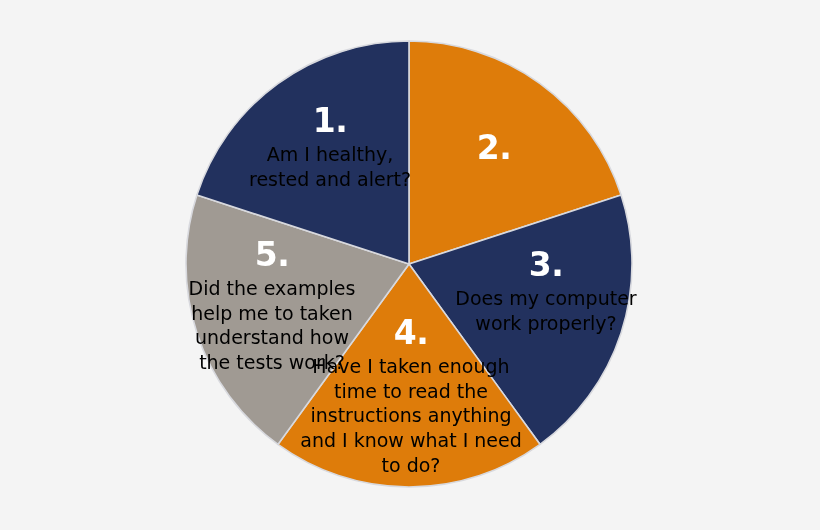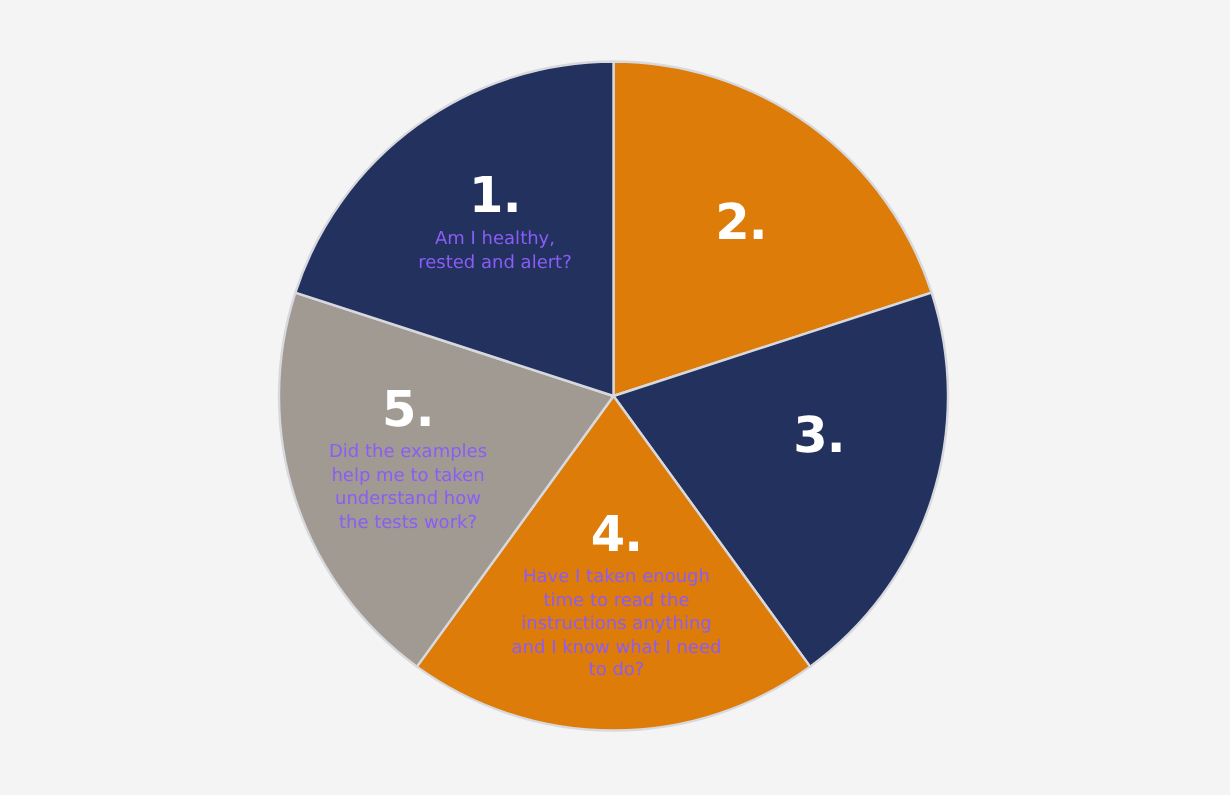--- a/index.html
+++ b/index.html
@@ -43,24 +43,24 @@
   }
   .slice-number {
     font-size: 33px;
     font-weight: bold;
     line-height: 1.0;
     letter-spacing: -0.5px;
     margin-bottom: 5px;
     color: #ffffff;
   }
   .slice-text {
-    font-size: 12px;
+    font-size: 19px;
     line-height: 1.30;
     font-weight: normal;
-    color: #8b5cf6;
+    color: #000000;
     white-space: pre-line;
   }
 </style>
 </head>
 <body style="background: rgb(244, 244, 244);">
 
 <div id="chart-stage">
 
   <svg id="pie-svg" viewBox="0 0 820 530" xmlns="http://www.w3.org/2000/svg">
     <g id="slices-group">
@@ -69,21 +69,22 @@
         <path d="M 409 264 L 540.08 444.41 A 223 223 0 0 1 277.92 444.41 Z" fill="#de7c0a" class="slice-path"></path>
         <path d="M 409 264 L 277.92 444.41 A 223 223 0 0 1 196.91 195.09 Z" fill="#a09a93" class="slice-path"></path>
         <path d="M 409 264 L 196.91 195.09 A 223 223 0 0 1 409.00 41.00 Z" fill="#22315e" class="slice-path"></path>
       </g>
   </svg>
 
   <div id="labels-layer">
       <div class="slice-label" style="left: 330px; top: 148px;"><div class="slice-number">1.</div><div class="slice-text">Am I healthy,
 rested and alert?</div></div>
       <div class="slice-label" style="left: 494px; top: 150px;"><div class="slice-number">2.</div></div>
-      <div class="slice-label" style="left: 546px; top: 292px;"><div class="slice-number">3.</div></div>
+      <div class="slice-label" style="left: 546px; top: 292px;"><div class="slice-number">3.</div><div class="slice-text">Does my computer
+work properly?</div></div>
       <div class="slice-label" style="left: 411px; top: 397px;"><div class="slice-number">4.</div><div class="slice-text">Have I taken enough
 time to read the
 instructions anything
 and I know what I need
 to do?</div></div>
       <div class="slice-label" style="left: 272px; top: 306px;"><div class="slice-number">5.</div><div class="slice-text">Did the examples
 help me to taken
 understand how
 the tests work?</div></div>
     </div>

